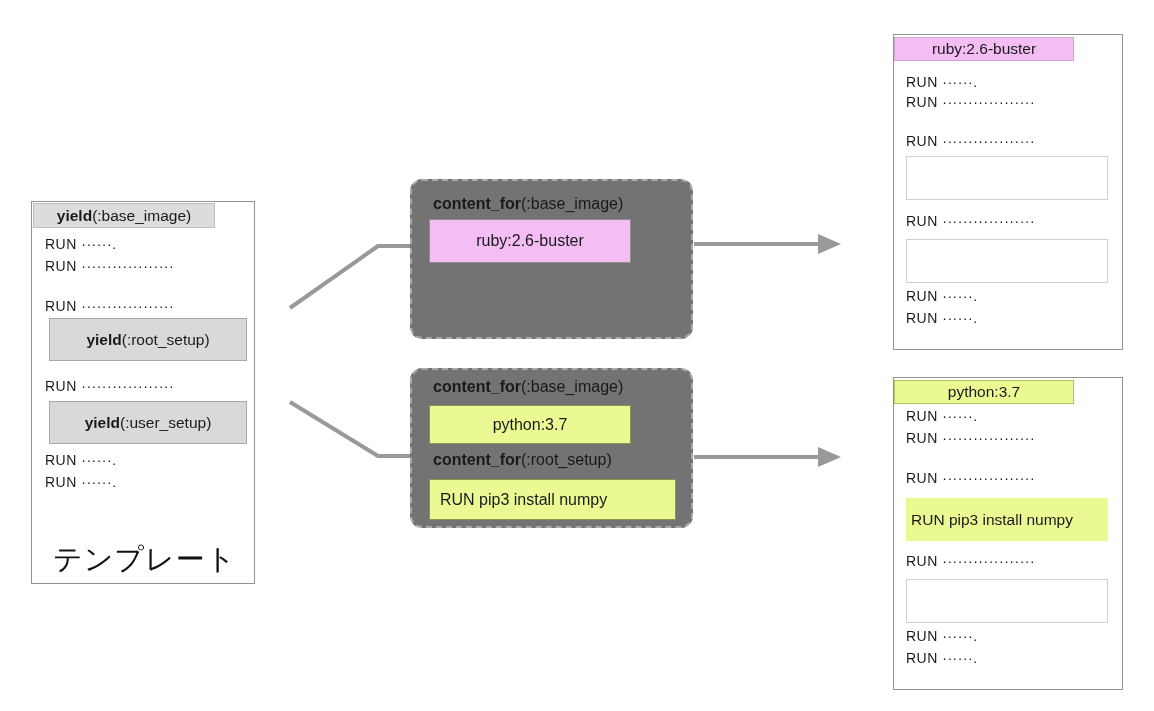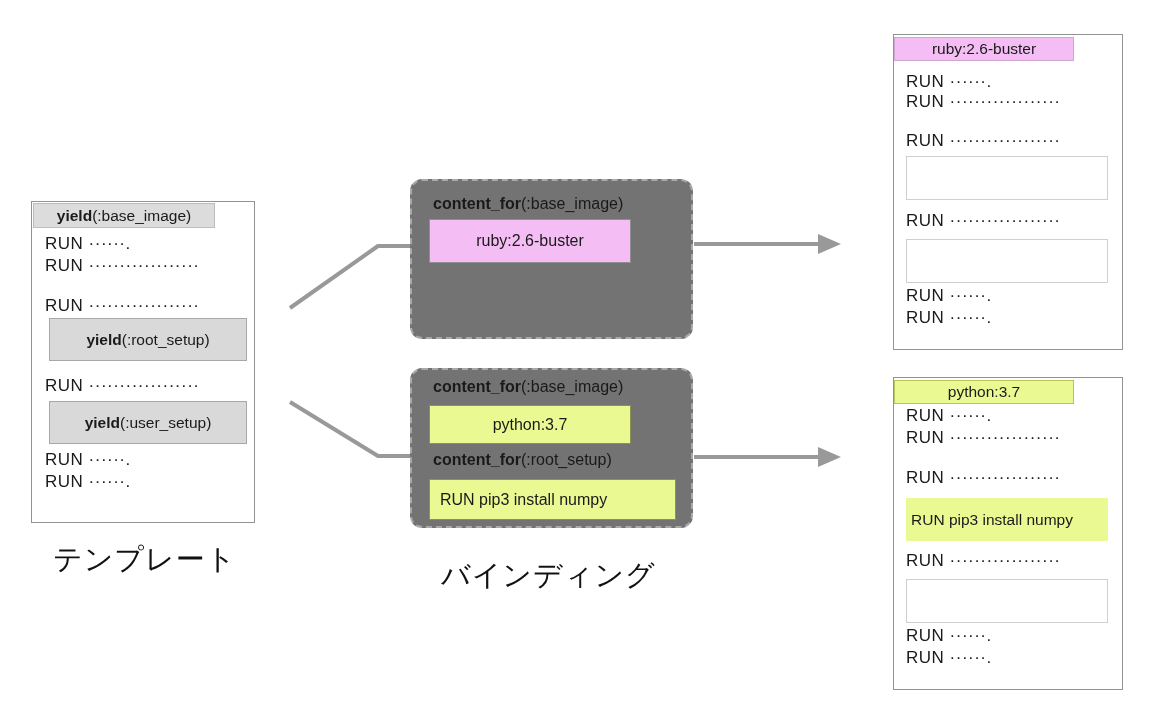--- a/index.html
+++ b/index.html
@@ -10,21 +10,21 @@
   .overlay { position:absolute; left:0; top:0; pointer-events:none; }
 
   .panel { position:absolute; background:#ffffff; border:1.5px solid #929292; box-sizing:border-box; }
 
   .chip { position:absolute; display:flex; align-items:center; justify-content:center;
           font-size:15.5px; box-sizing:border-box; white-space:nowrap; }
   .gray-chip   { background:#dcdcdc; border:1px solid #bdbdbd; }
   .pink-chip   { background:#f4bef4; border:1px solid #d2a4d2; }
   .yellow-chip { background:#eaf992; border:1px solid #bac45c; }
 
-  .line { position:absolute; font-size:17px; line-height:20px; white-space:pre; letter-spacing:0.5px; }
+  .line { position:absolute; font-size:14px; line-height:20px; white-space:pre; letter-spacing:0.5px; }
 
   .slot { position:absolute; background:#d9d9d9; border:1px solid #a8a8a8;
           display:flex; align-items:center; justify-content:center;
           font-size:15.5px; box-sizing:border-box; white-space:nowrap; }
 
   .empty-slot { position:absolute; background:#ffffff; border:1px solid #cfcfcf; box-sizing:border-box; }
 
   .hl-slot { position:absolute; background:#eaf992; display:flex; align-items:center;
              font-size:15.5px; box-sizing:border-box; padding-left:5px; white-space:nowrap; }
 
@@ -50,21 +50,21 @@
 
   <svg class="overlay" width="1154" height="711" viewBox="0 0 1154 711">
     <polyline points="290,308 378,246 410,246" fill="none" stroke="#999999" stroke-width="4" stroke-linejoin="round"></polyline>
     <polyline points="290,402 378,456 410,456" fill="none" stroke="#999999" stroke-width="4" stroke-linejoin="round"></polyline>
     <line x1="694" y1="244" x2="820" y2="244" stroke="#999999" stroke-width="4"></line>
     <polygon points="818,234 818,254 841,244" fill="#999999"></polygon>
     <line x1="694" y1="457" x2="820" y2="457" stroke="#999999" stroke-width="4"></line>
     <polygon points="818,447 818,467 841,457" fill="#999999"></polygon>
   </svg>
 
-  <div class="panel" style="left:31px; top:201px; width:224px; height:322px;">
+  <div class="panel" style="left:31px; top:201px; width:224px; height:383px;">
     <div class="chip gray-chip" style="left:1px; top:1px; width:182px; height:25px;">
       <span class="kw">yield</span>
         <span>(:base_image)</span>
     </div>
     <div class="line" style="left:13px; top:32px;">RUN ······.</div>
     <div class="line" style="left:13px; top:54px;">RUN ··················</div>
     <div class="line" style="left:13px; top:94px;">RUN ··················</div>
     <div class="slot" style="left:17px; top:116px; width:198px; height:43px;">
       <span class="kw">yield</span>
         <span>(:root_setup)</span>
@@ -114,15 +114,14 @@
     <div class="line" style="left:12px; top:50px;">RUN ··················</div>
     <div class="line" style="left:12px; top:90px;">RUN ··················</div>
     <div class="hl-slot" style="left:12px; top:120px; width:202px; height:43px;">RUN pip3 install numpy</div>
     <div class="line" style="left:12px; top:173px;">RUN ··················</div>
     <div class="empty-slot" style="left:12px; top:201px; width:202px; height:44px;"></div>
     <div class="line" style="left:12px; top:248px;">RUN ······.</div>
     <div class="line" style="left:12px; top:270px;">RUN ······.</div>
   </div>
 
   <div class="jp-label" style="left:53px; top:540px;">テンプレート</div>
-  <div class="jp-label" style="left:441px; top:556px;">バインディング</div>
 
 </div>
 
 </body></html>

